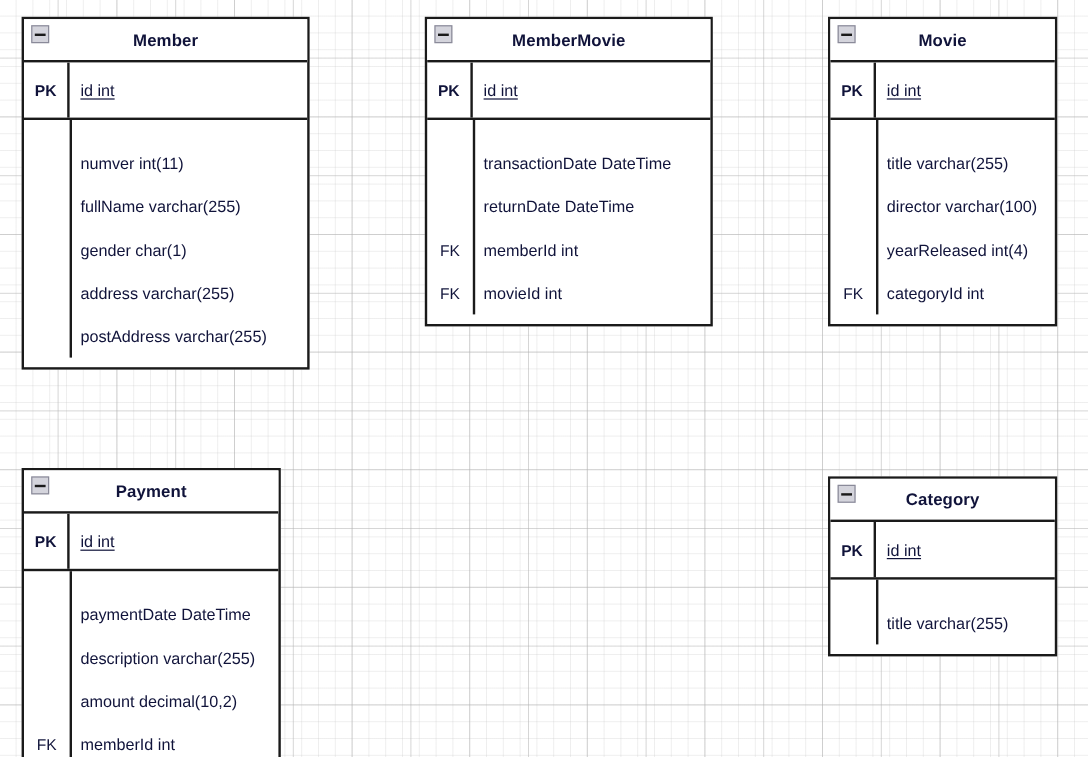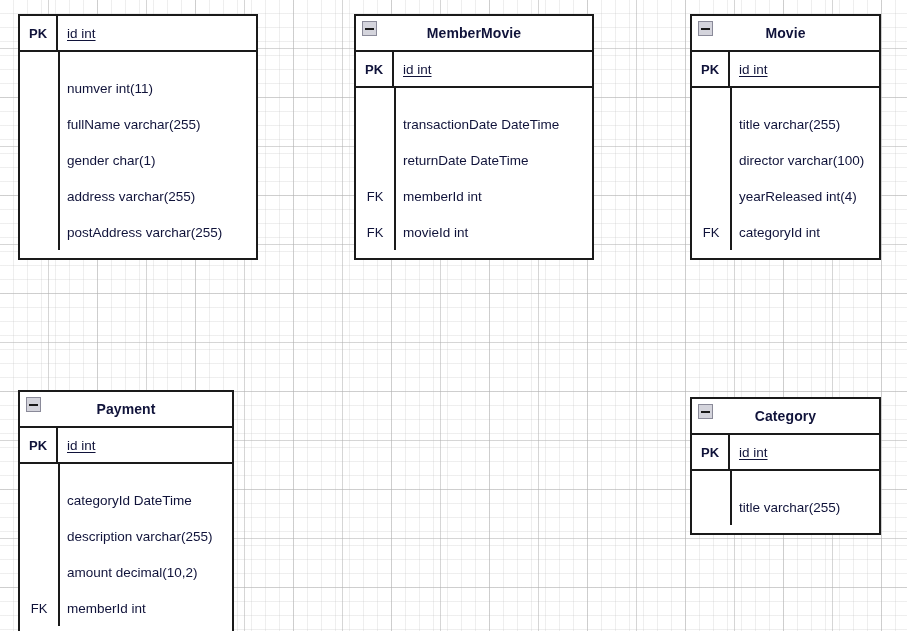--- a/index.html
+++ b/index.html
@@ -73,21 +73,21 @@
   .entity-title {
     font-size: 14px;
     font-weight: bold;
     color: #10133a;
     letter-spacing: 0.1px;
     white-space: nowrap;
   }
 
   .pk-row {
     display: flex;
-    height: 36px;
+    height: 48px;
     box-sizing: border-box;
     border-bottom: 2px solid #1a1a1a;
   }
 
   .pk-key {
     box-sizing: border-box;
     display: flex;
     align-items: center;
     justify-content: center;
     font-size: 13px;
@@ -146,20 +146,26 @@
     font-size: 13.5px;
     color: #10133a;
     white-space: nowrap;
   }
 </style>
 </head>
 <body>
 
 <div id="canvas" style="width: 907px; height: 631px;">
     <div class="entity" style="left: 18px; top: 14px; width: 240px;">
+      <div class="entity-header">
+        <div class="collapse-icon">
+          <i></i>
+        </div>
+        <div class="entity-title">Member</div>
+      </div>
       <div class="pk-row">
         <div class="pk-key" style="width: 38px;">PK</div>
         <div class="pk-field">
           <span>id int</span>
         </div>
       </div>
       <div class="entity-body">
         <div class="body-divider" style="left: 38px;"></div>
         <div class="attr-row">
           <div class="attr-key" style="width: 38px;"></div>
@@ -259,21 +265,21 @@
       <div class="pk-row">
         <div class="pk-key" style="width: 38px;">PK</div>
         <div class="pk-field">
           <span>id int</span>
         </div>
       </div>
       <div class="entity-body">
         <div class="body-divider" style="left: 38px;"></div>
         <div class="attr-row">
           <div class="attr-key" style="width: 38px;"></div>
-          <div class="attr-name">categoryId DateTime</div>
+          <div class="attr-name">paymentDate DateTime</div>
         </div>
         <div class="attr-row">
           <div class="attr-key" style="width: 38px;"></div>
           <div class="attr-name">description varchar(255)</div>
         </div>
         <div class="attr-row">
           <div class="attr-key" style="width: 38px;"></div>
           <div class="attr-name">amount decimal(10,2)</div>
         </div>
         <div class="attr-row">

